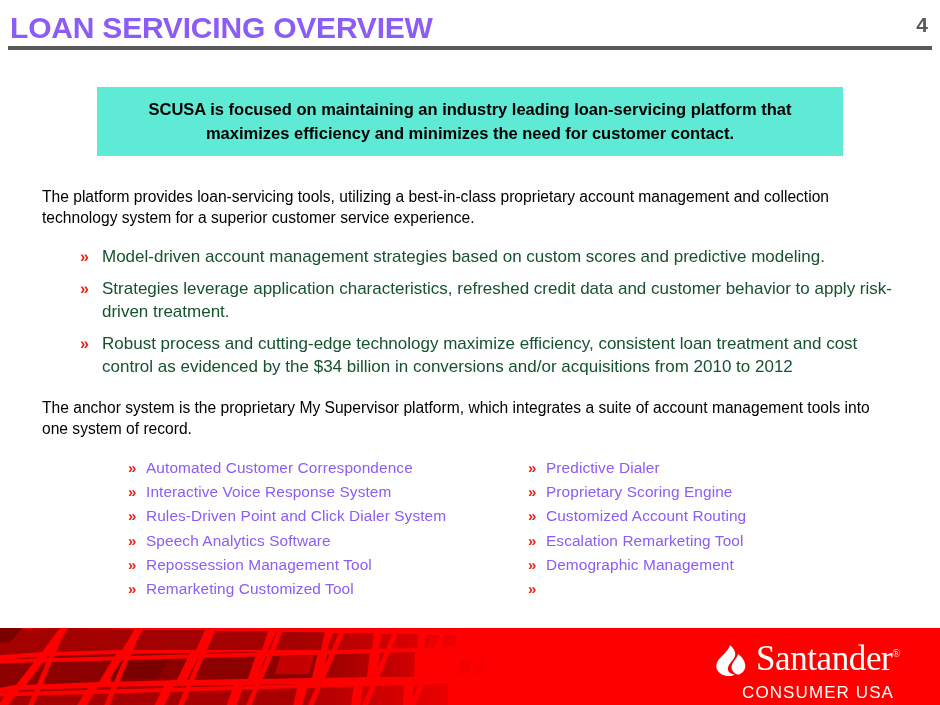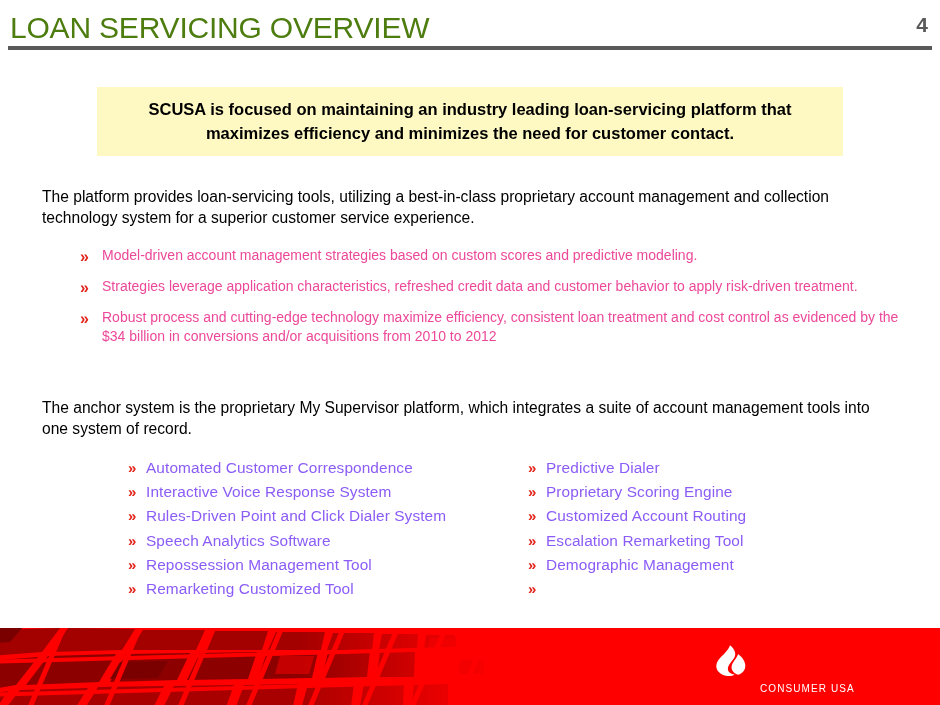--- a/index.html
+++ b/index.html
@@ -28,23 +28,23 @@
     left: 0;
     top: 0;
     width: 940px;
     height: 58px;
   }
   .page-title {
     position: absolute;
     left: 10px;
     top: 11px;
     font-size: 30px;
-    font-weight: normal;
+    font-weight: bold;
     letter-spacing: -0.2px;
-    color: #4d7c0f;
+    color: #8b5cf6;
     font-family: "Liberation Sans", sans-serif;
     white-space: nowrap;
   }
   .page-number {
     position: absolute;
     right: 12px;
     top: 13px;
     font-size: 21px;
     font-weight: bold;
     color: #595959;
@@ -59,21 +59,21 @@
     background: #595959;
   }
 
   
   .callout {
     position: absolute;
     left: 97px;
     top: 87px;
     width: 746px;
     height: 69px;
-    background: #fef9c3;
+    background: #5eead4;
     display: flex;
     align-items: center;
     justify-content: center;
     box-sizing: border-box;
     padding: 0 16px;
   }
   .callout-text {
     font-size: 16.5px;
     font-weight: bold;
     line-height: 1.45;
@@ -113,23 +113,23 @@
   }
   .bullet-mark {
     color: #E2241B;
     font-size: 16px;
     font-weight: bold;
     line-height: 1.32;
     width: 22px;
     flex: 0 0 22px;
   }
   .bullet-text {
-    font-size: 14px;
+    font-size: 17px;
     line-height: 1.32;
-    color: #ec4899;
+    color: #14532d;
     flex: 1;
   }
 
   
   .features {
     position: absolute;
     left: 128px;
     top: 459px;
     width: 790px;
     display: flex;
@@ -210,24 +210,24 @@
     letter-spacing: -0.4px;
     line-height: 1.18;
     white-space: nowrap;
   }
   .logo-reg {
     font-size: 11px;
     vertical-align: super;
   }
   .logo-sub {
     position: absolute;
-    left: 52px;
+    left: 34px;
     top: 45px;
     font-family: "Liberation Sans", sans-serif;
-    font-size: 10px;
+    font-size: 17px;
     color: #ffffff;
     letter-spacing: 1.1px;
     white-space: nowrap;
   }
 </style>
 </head>
 <body>
 
 <div class="slide">
 
@@ -372,17 +372,18 @@
         <rect x="468" y="-10" width="5" height="110" transform="rotate(23 470 45)"></rect>
       </g>
     </svg>
     <div class="footer-fade"></div>
 
     <div class="logo">
       <svg class="logo-flame" viewBox="0 0 100 100">
         <path fill="#FFFFFF" d="M50 8 C 46 22, 30 33, 22 44 C 12 57, 14 72, 28 80 C 38 86, 52 87, 62 82 C 50 80, 43 73, 45 64 C 47 54, 58 46, 62 36 C 66 27, 60 16, 50 8 Z"></path>
         <path fill="#FFFFFF" d="M70 30 C 68 40, 58 48, 55 57 C 51 68, 58 78, 70 82 C 82 78, 90 68, 88 56 C 86 44, 78 36, 70 30 Z"></path>
       </svg>
+      <div class="logo-word"><span>Santander</span><span class="logo-reg">®</span></div>
       <div class="logo-sub">CONSUMER USA</div>
     </div>
   </div>
 
 </div>
 
 </body></html>

